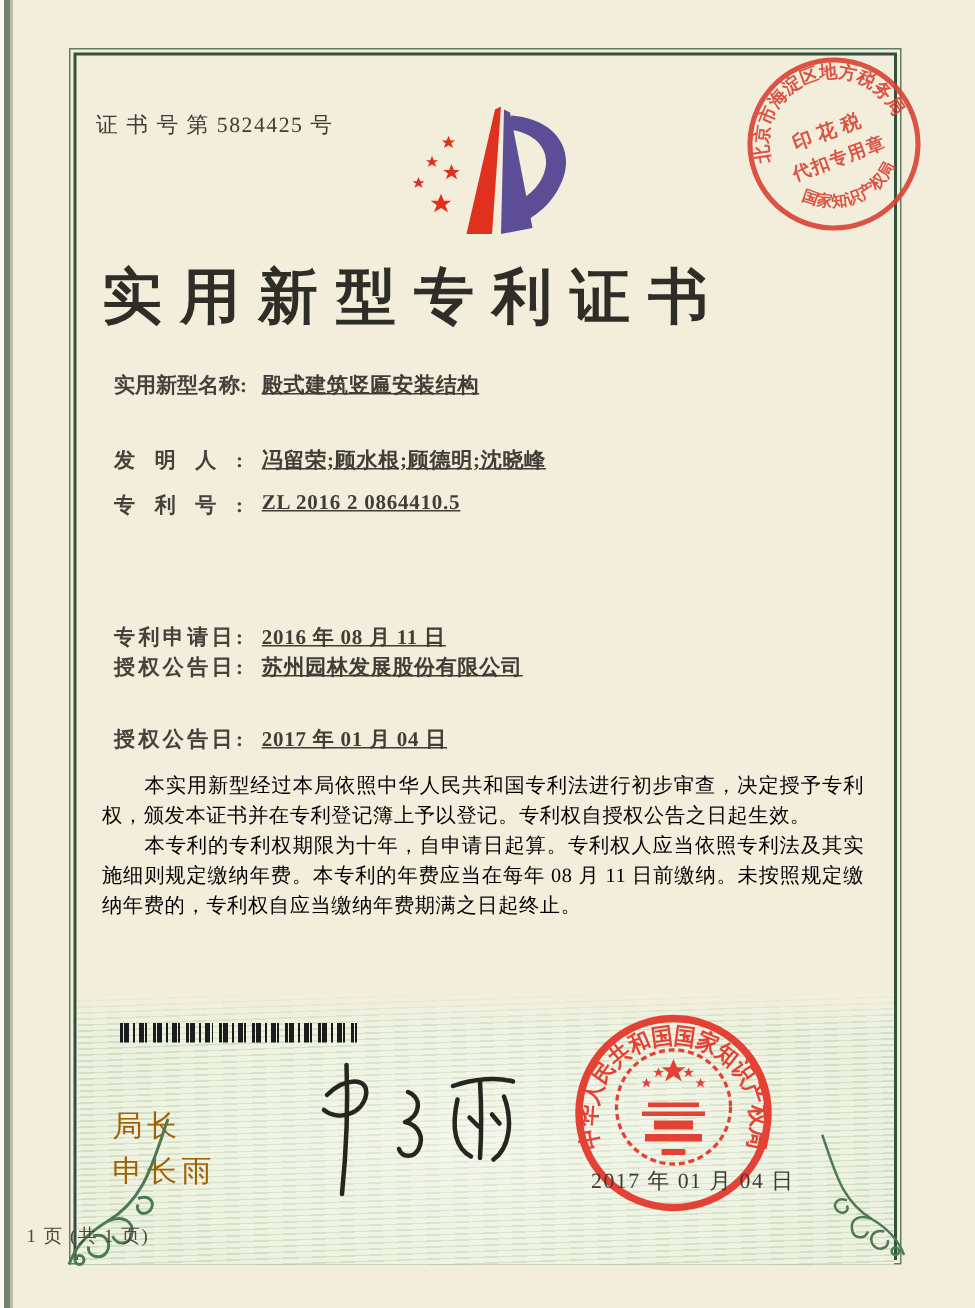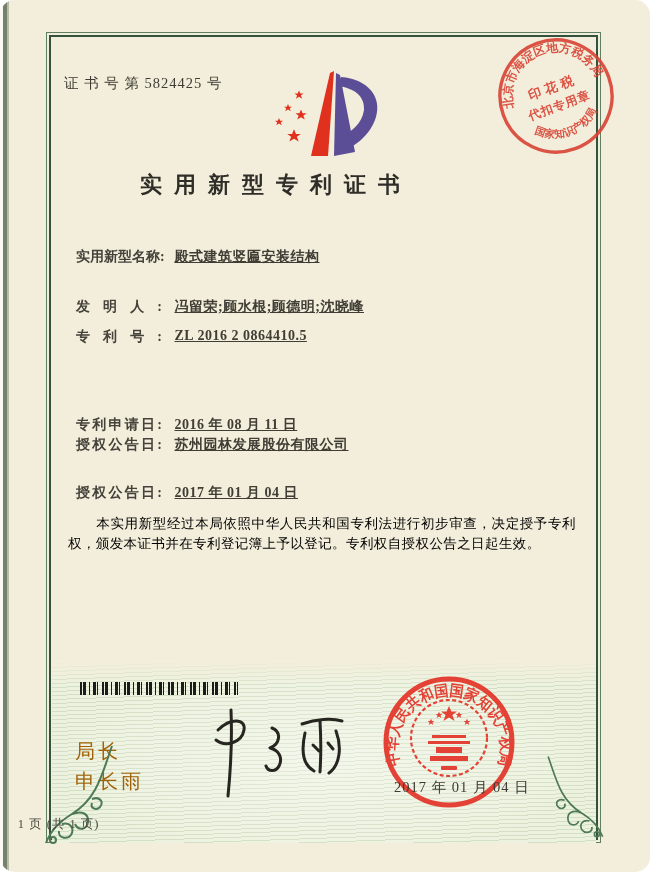--- a/index.html
+++ b/index.html
@@ -1,39 +1,39 @@
 <!DOCTYPE html>
 <html><head>
 <meta charset="utf-8">
 <style>
   html,body{margin:0;padding:0;}
   body{width:650px;height:872px;overflow:hidden;
        font-family:"Liberation Serif","DejaVu Serif",serif;}
-  #page{position:relative;width:650px;height:872px;background:#f3eedb;overflow:hidden;border-radius:15px;}
+  #page{position:relative;width:650px;height:872px;background:#f3eedb;overflow:hidden;}
   
   .edge{position:absolute;left:0;top:0;bottom:0;width:12px;
         background:linear-gradient(90deg,#fbfaf2 0 3px,#75816d 3px 7px,#b9bca6 7px 9px,#f3eedb 9px);z-index:6;}
   
   .frame-outer{position:absolute;left:46px;top:32px;width:555px;height:811px;
         border:1px solid #5f7f63;padding:2px;box-sizing:border-box;z-index:1;}
   .frame-inner{width:100%;height:100%;border:2px solid #32523e;box-sizing:border-box;}
   
   .band{position:absolute;left:52px;top:660px;width:544px;height:183px;z-index:1;
         background:repeating-linear-gradient(178deg,#edf2e0 0 3px,#d3dfc3 3px 4px);}
   .band::before{content:"";position:absolute;left:0;top:0;right:0;height:26px;
         background:linear-gradient(180deg,#f3eedb 0,rgba(243,238,219,0) 100%);}
   .band::after{content:"";position:absolute;inset:0;
         background:radial-gradient(ellipse at 50% 55%,rgba(255,255,255,.38),rgba(255,255,255,0) 70%);}
   .certno{position:absolute;left:64px;top:74px;font-size:14.5px;color:#3e3c33;
         letter-spacing:1px;z-index:2;}
   .logo{position:absolute;left:268px;top:64px;z-index:2;}
   .taxstamp{position:absolute;left:494px;top:34px;width:124px;height:124px;
         transform:rotate(-20deg);opacity:.9;z-index:3;}
   .title{position:absolute;left:0;width:552px;top:170px;text-align:center;
-        font-size:22px;font-weight:bold;color:#2e2d28;letter-spacing:12px;z-index:2;margin:0;}
+        font-size:40px;font-weight:bold;color:#2e2d28;letter-spacing:12px;z-index:2;margin:0;}
   .fields{position:absolute;left:76px;top:248px;z-index:2;}
   .frow{position:absolute;left:0;white-space:nowrap;font-size:14px;color:#3f3d34;}
   .frow .flabel{display:inline-block;width:86px;text-align:justify;text-align-last:justify;
         font-weight:600;color:#44423a;vertical-align:top;}
   .frow .fvalue{margin-left:9px;font-weight:600;letter-spacing:.5px;text-decoration:underline;}
   .r0{top:0;} .r1{top:50px;} .r2{top:80px;} .r3{top:144px;margin-top:24px;} .r4{top:188px;} .r5{top:236px;}
   .paras{position:absolute;left:68px;top:514px;width:508px;z-index:2;}
   .paras p{margin:0;font-size:13.5px;line-height:20px;color:#000000;
         text-align:justify;text-indent:2.1em;letter-spacing:.4px;}
   .barcode{position:absolute;left:80px;top:682px;width:158px;height:13px;z-index:2;
@@ -122,20 +122,21 @@
       <span class="fvalue">苏州园林发展股份有限公司</span>
     </div>
     <div class="frow r5">
       <span class="flabel">授权公告日:</span>
       <span class="fvalue">2017 年 01 月 04 日</span>
     </div>
   </div>
 
   <div class="paras">
     <p>本实用新型经过本局依照中华人民共和国专利法进行初步审查，决定授予专利权，颁发本证书并在专利登记簿上予以登记。专利权自授权公告之日起生效。</p>
+    <p>本专利的专利权期限为十年，自申请日起算。专利权人应当依照专利法及其实施细则规定缴纳年费。本专利的年费应当在每年 08 月 11 日前缴纳。未按照规定缴纳年费的，专利权自应当缴纳年费期满之日起终止。</p>
   </div>
 
   <div class="barcode"></div>
 
   <div class="signer">
     <div>局长</div>
     <div>申长雨</div>
   </div>
 
   <svg class="sig" width="180" height="100" viewBox="0 0 180 100">

